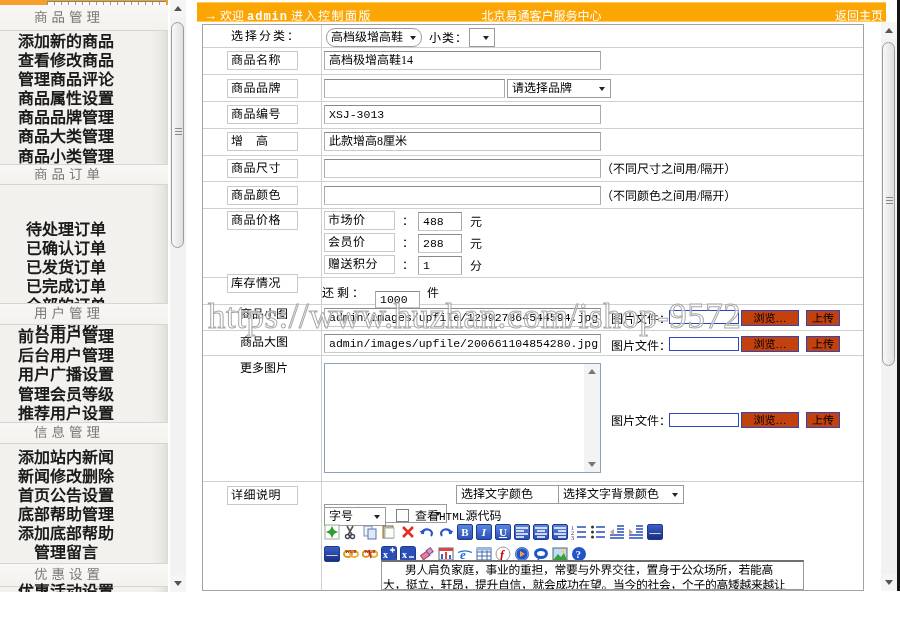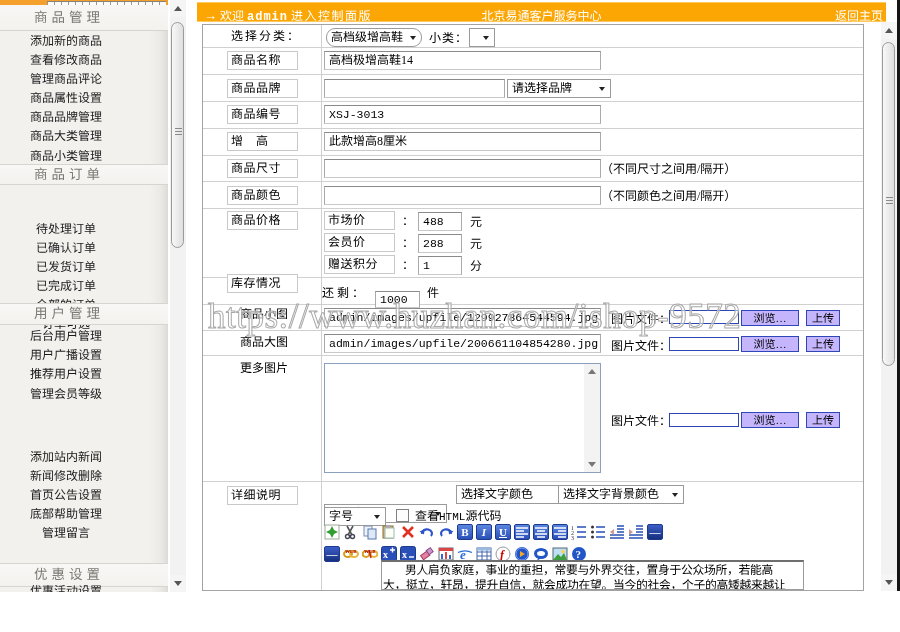--- a/index.html
+++ b/index.html
@@ -11,21 +11,21 @@
 #strip{left:0;top:0;width:168px;height:5px;background:#f5a02c;}
 #stripbox{left:47px;top:1px;width:119px;height:4px;border-top:1px solid #83837c;
   background:repeating-linear-gradient(90deg,#98988f 0,#98988f 1px,#fcfbf9 1px,#fcfbf9 7px);}
 
 #side{left:0;top:5px;width:168px;height:587px;overflow:hidden;
   background:linear-gradient(90deg,#f2f1ee 0,#f2f1ee 150px,#eae9e5 161px,#e2e0dc 166px,#dbd9d4 168px);}
 .shead{position:absolute;left:0;width:168px;background:linear-gradient(#f8f7f5,#f3f2ef);
   border-top:1px solid #d8d5d0;border-bottom:1px solid #d8d5d0;
   color:#7d7974;font-size:13.5px;letter-spacing:4px;padding-left:34px;}
 .sul{position:absolute;left:0;width:132px;text-align:center;color:#1b1b1b;
-  font-size:12px;line-height:19.2px;}
+  font-size:16px;line-height:19.2px;font-weight:bold;}
 .sul div{height:19.2px;}
 
 .sb{background:#f2f2f2;}
 .sbbtn{position:absolute;left:0;width:16px;height:17px;background:#f5f5f5;}
 .tri-u{position:absolute;left:4px;width:0;height:0;border-left:4px solid transparent;
   border-right:4px solid transparent;border-bottom:5px solid #555;}
 .tri-d{position:absolute;left:4px;width:0;height:0;border-left:4px solid transparent;
   border-right:4px solid transparent;border-top:5px solid #555;}
 .thumb{position:absolute;left:1px;width:13px;border:1px solid #9b9b9b;border-radius:7px;
   background:linear-gradient(90deg,#f8f8f8,#dfdfdf);}
@@ -46,21 +46,21 @@
 .lb{position:absolute;width:71px;height:19px;border:1px solid #c9c9c9;background:#fff;
   padding-left:3px;line-height:17px;font-size:12px;letter-spacing:0.5px;}
 .inp{position:absolute;height:19px;border:1px solid #abaaaa;border-top-color:#8a8a8a;border-bottom-color:#c9c9c9;background:#fff;
   font-family:"Liberation Mono",monospace;font-size:11.5px;line-height:17px;padding-left:4px;white-space:nowrap;overflow:hidden;}
 .sel{position:absolute;height:19px;border:1px solid #9a9a9a;background:#fff;
   font-size:12px;line-height:17px;padding-left:4px;}
 .sel:after{content:"";position:absolute;right:5px;top:7px;width:0;height:0;
   border-left:3.5px solid transparent;border-right:3.5px solid transparent;border-top:4.5px solid #222;}
 .txt{position:absolute;white-space:nowrap;}
 .bin{position:absolute;width:70px;height:14px;border:1px solid #2e46b8;background:#fff;}
-.btn{position:absolute;height:16px;border:1px solid #2e46b8;background:#c4b5fd;text-align:center;
+.btn{position:absolute;height:16px;border:1px solid #2e46b8;background:#c2410c;text-align:center;
   font-size:11px;line-height:14px;}
 
 .irow{position:absolute;height:16px;}
 .ic{position:absolute;top:0;width:16px;height:16px;}
 .bic{background:linear-gradient(#5a86e0,#2a50b8);border:1px solid #1d3a8f;border-radius:2px;
   color:#fff;text-align:center;font-size:11px;line-height:14px;font-weight:bold;}
 
 #wm{left:208px;top:297px;font-size:35px;font-family:"Liberation Serif",serif;
   color:rgba(255,255,255,0.5);-webkit-text-stroke:1px #a9a9a9;letter-spacing:0.5px;white-space:nowrap;}
 </style>
@@ -85,30 +85,33 @@
   <div class="sul" style="top:181.5px;margin-top:33px;">
     <div>待处理订单</div>
         <div>已确认订单</div>
         <div>已发货订单</div>
         <div>已完成订单</div>
     <div>全部的订单</div>
         <div>订单可选</div>
   </div>
   <div class="shead" style="top:298px;height:22px;line-height:20px;">用户管理</div>
   <div class="sul" style="top:322px;">
+    <div>前台用户管理</div>
         <div>后台用户管理</div>
         <div>用户广播设置</div>
-        <div>推荐用户设置</div>
-    <div>管理会员等级</div>
-  </div>
+        <div>管理会员等级</div>
+    <div>推荐用户设置</div>
+  </div>
+  <div class="shead" style="top:417px;height:22px;line-height:20px;">信息管理</div>
   <div class="sul" style="top:442.5px;">
     <div>添加站内新闻</div>
         <div>新闻修改删除</div>
         <div>首页公告设置</div>
         <div>底部帮助管理</div>
+    <div>添加底部帮助</div>
         <div>管理留言</div>
   </div>
   <div class="shead" style="top:558px;height:24px;line-height:22px;">优惠设置</div>
   <div class="sul" style="top:577px;">
         <div>优惠活动设置</div>
       </div>
 </div>
 
 <div class="abs sb" style="left:170px;top:0;width:16px;height:592px;">
   <div class="sbbtn" style="top:0;">

